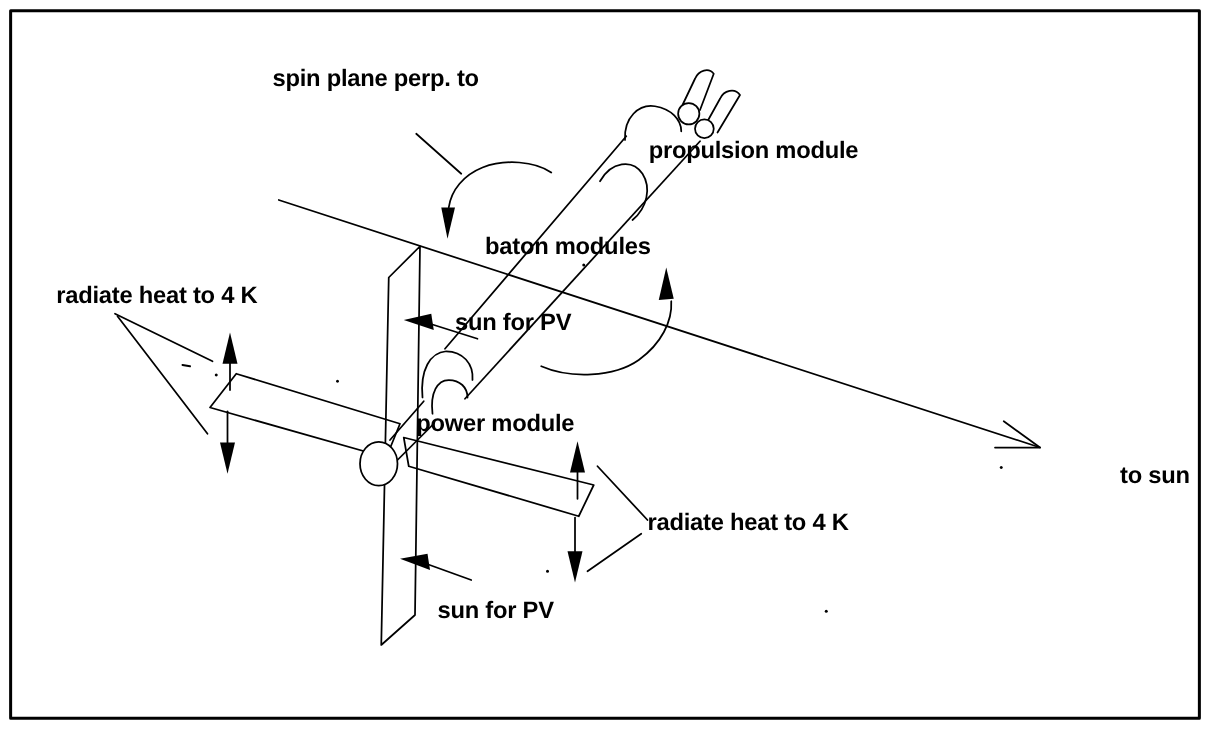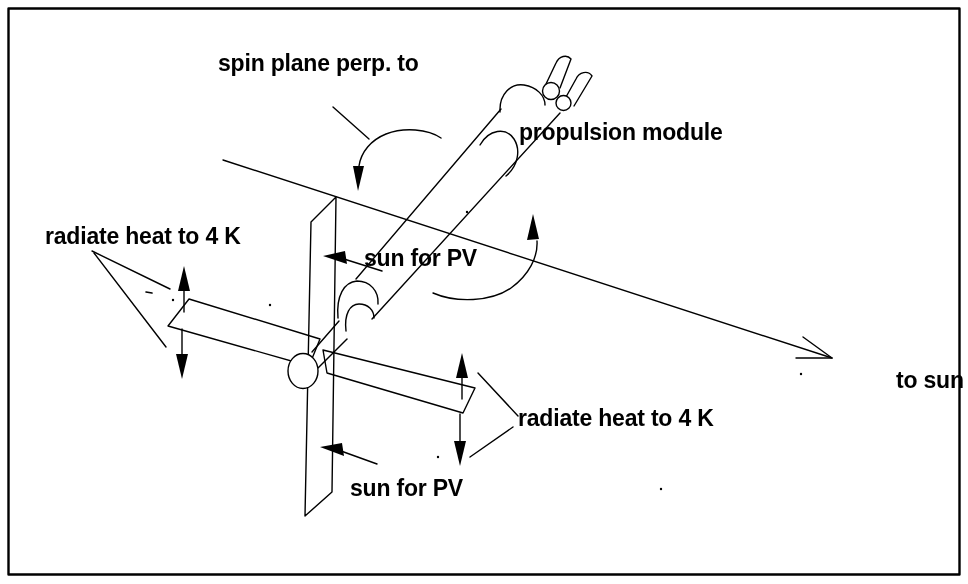--- a/index.html
+++ b/index.html
@@ -7,21 +7,21 @@
     position:relative;
     width:968px;height:584px;
     background:#ffffff;
     font-family:"Liberation Sans",sans-serif;
     overflow:hidden;
   }
   .figure svg{position:absolute;left:0;top:0;}
   .lbl{
     position:absolute;
     font-weight:bold;
-    font-size:23px;
+    font-size:19px;
     line-height:25px;
     color:#000;
     white-space:nowrap;
     letter-spacing:-0.2px;
   }
 </style>
 </head>
 <body>
 
 <div class="figure">
@@ -115,25 +115,27 @@
       <circle cx="438" cy="457" r="1.2" fill="#000" stroke="none"></circle>
       <circle cx="801" cy="374" r="1.2" fill="#000" stroke="none"></circle>
       <circle cx="661" cy="489" r="1.2" fill="#000" stroke="none"></circle>
     </g>
   </svg>
 
   <div class="lbl" style="left:218px;top:51px;">
     <div>spin plane perp. to</div>
   </div>
 
-  <div class="lbl" style="left:519px;top:120px;">propulsion module</div>
+  <div class="lbl" style="left:519px;top:108px;">propulsion module</div>
 
+  <div class="lbl" style="left:388px;top:185px;">baton modules</div>
 
   <div class="lbl" style="left:364px;top:246px;">sun for PV</div>
 
+  <div class="lbl" style="left:333px;top:327px;">power module</div>
 
   <div class="lbl" style="left:45px;top:224px;">radiate heat to 4 K</div>
 
   <div class="lbl" style="left:518px;top:406px;">radiate heat to 4 K</div>
 
   <div class="lbl" style="left:350px;top:476px;">sun for PV</div>
 
   <div class="lbl" style="left:896px;top:368px;">to sun</div>
 
 </div>

